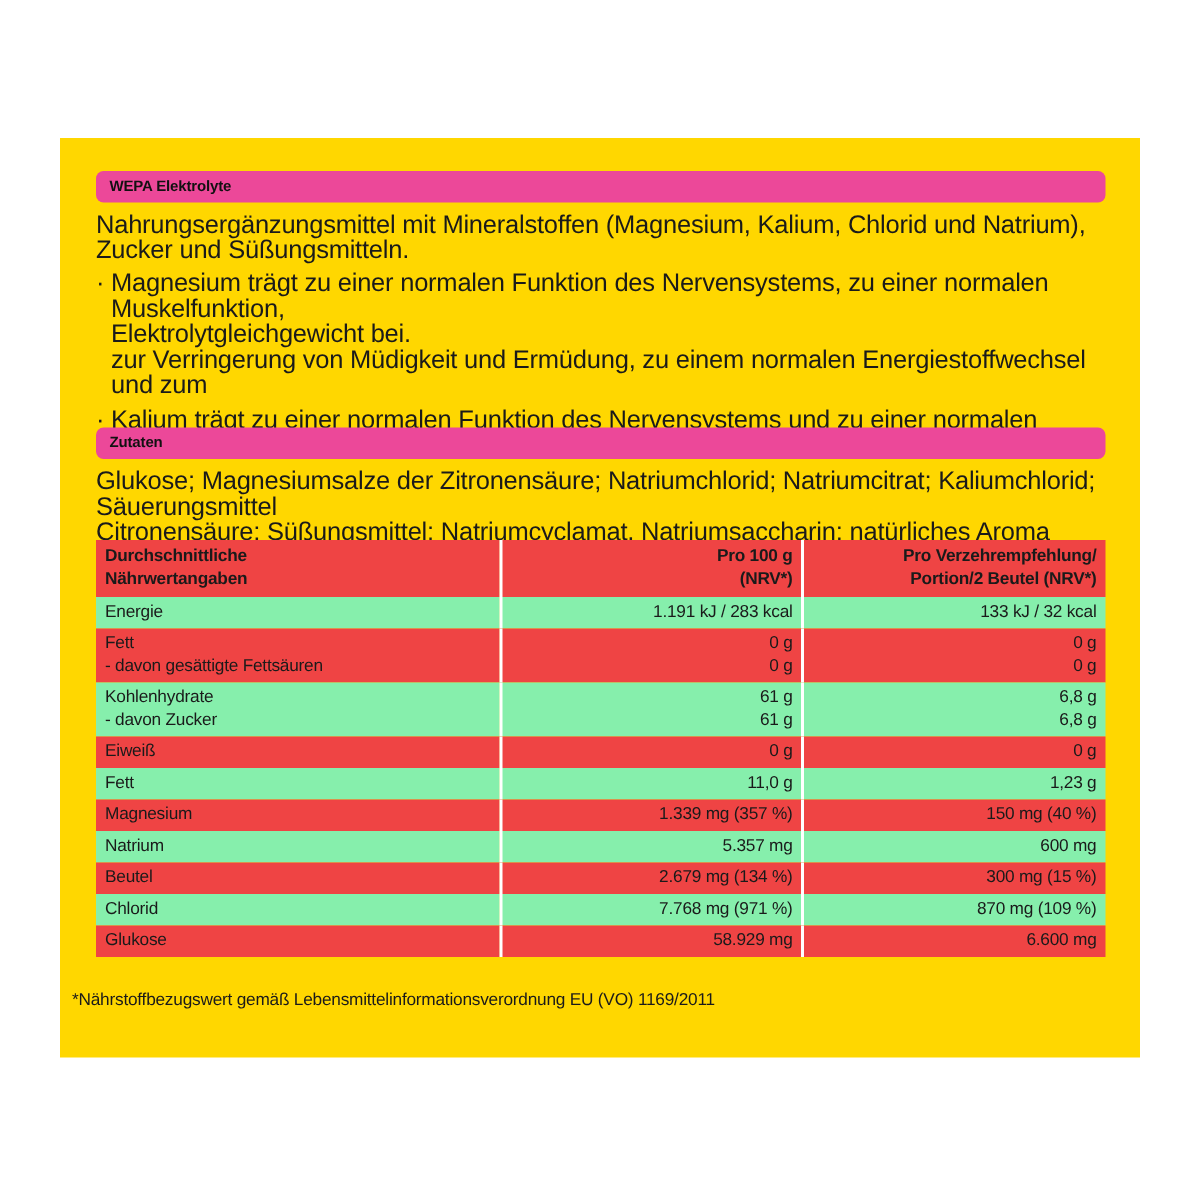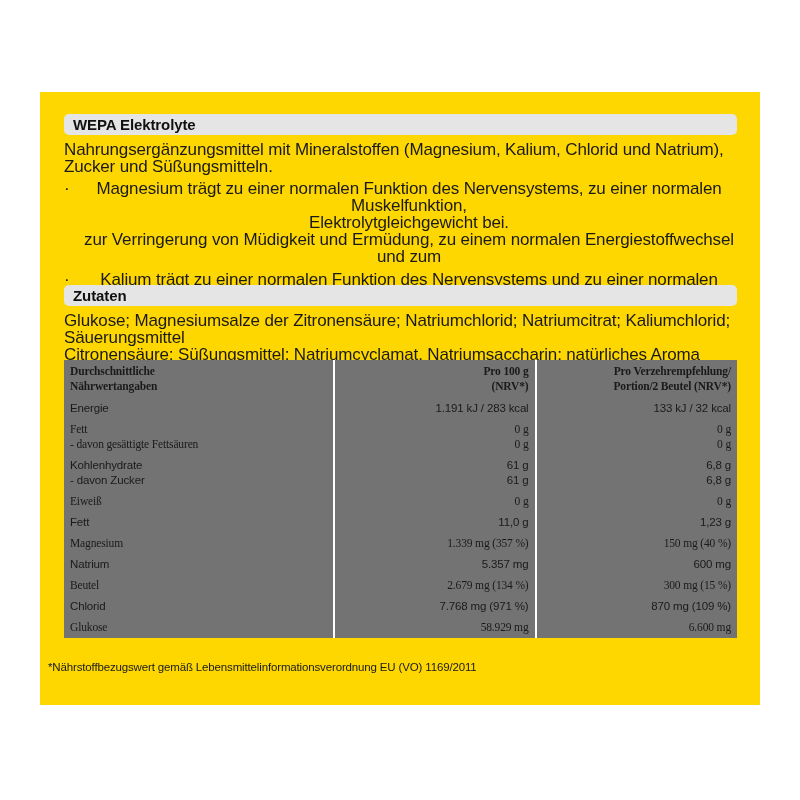--- a/index.html
+++ b/index.html
@@ -21,26 +21,26 @@
       top: 92px;
       width: 720px;
       height: 613px;
       background: #FFD700;
     }
     .bar {
       position: absolute;
       left: 24px;
       width: 673px;
       height: 21px;
-      background: #e5e5e5;
+      background: #ec4899;
       border-radius: 5px;
       box-sizing: border-box;
       padding: 0 0 0 9px;
       font-weight: bold;
-      font-size: 15px;
+      font-size: 10px;
       line-height: 21px;
       color: #111;
       letter-spacing: -0.1px;
     }
     .bar.product { top: 22px; }
     .bar.ingredients { top: 193px; }
     .text {
       position: absolute;
       left: 24px;
       width: 680px;
@@ -53,21 +53,21 @@
     .bullet {
       position: relative;
       padding-left: 10px;
     }
     .bullet::before {
       content: "·";
       position: absolute;
       left: 0;
       top: 0;
     }
-    .bullets { top: 88px; text-align: center; }
+    .bullets { top: 88px; }
     .bullets .bullet + .bullet { margin-top: 6px; }
     .ingr { top: 220px; }
 
     table.nutr {
       position: absolute;
       left: 24px;
       top: 268px;
       width: 673px;
       border-collapse: separate;
       border-spacing: 0;
@@ -75,22 +75,22 @@
       line-height: 15px;
       letter-spacing: -0.15px;
     }
     table.nutr td {
       padding: 3px 6px 3px 6px;
       vertical-align: top;
     }
     table.nutr td.c1 { width: 260px; text-align: left; }
     table.nutr td.c2 { width: 190px; text-align: right; border-left: 2px solid #ffffff; margin-top: 24px; }
     table.nutr td.c3 { width: 190px; text-align: right; border-left: 2px solid #ffffff; }
-    tr.cream td { background: #737373; font-family: Liberation Serif, serif; }
-    tr.white td { background: #737373; }
+    tr.cream td { background: #ef4444; }
+    tr.white td { background: #86efac; }
     tr.head td { font-weight: bold; padding-top: 4px; padding-bottom: 4px; }
     .line { display: block; }
 
     .footnote {
       position: absolute;
       left: 8px;
       top: 568px;
       font-size: 11.5px;
       line-height: 15px;
       color: #1a1a1a;

